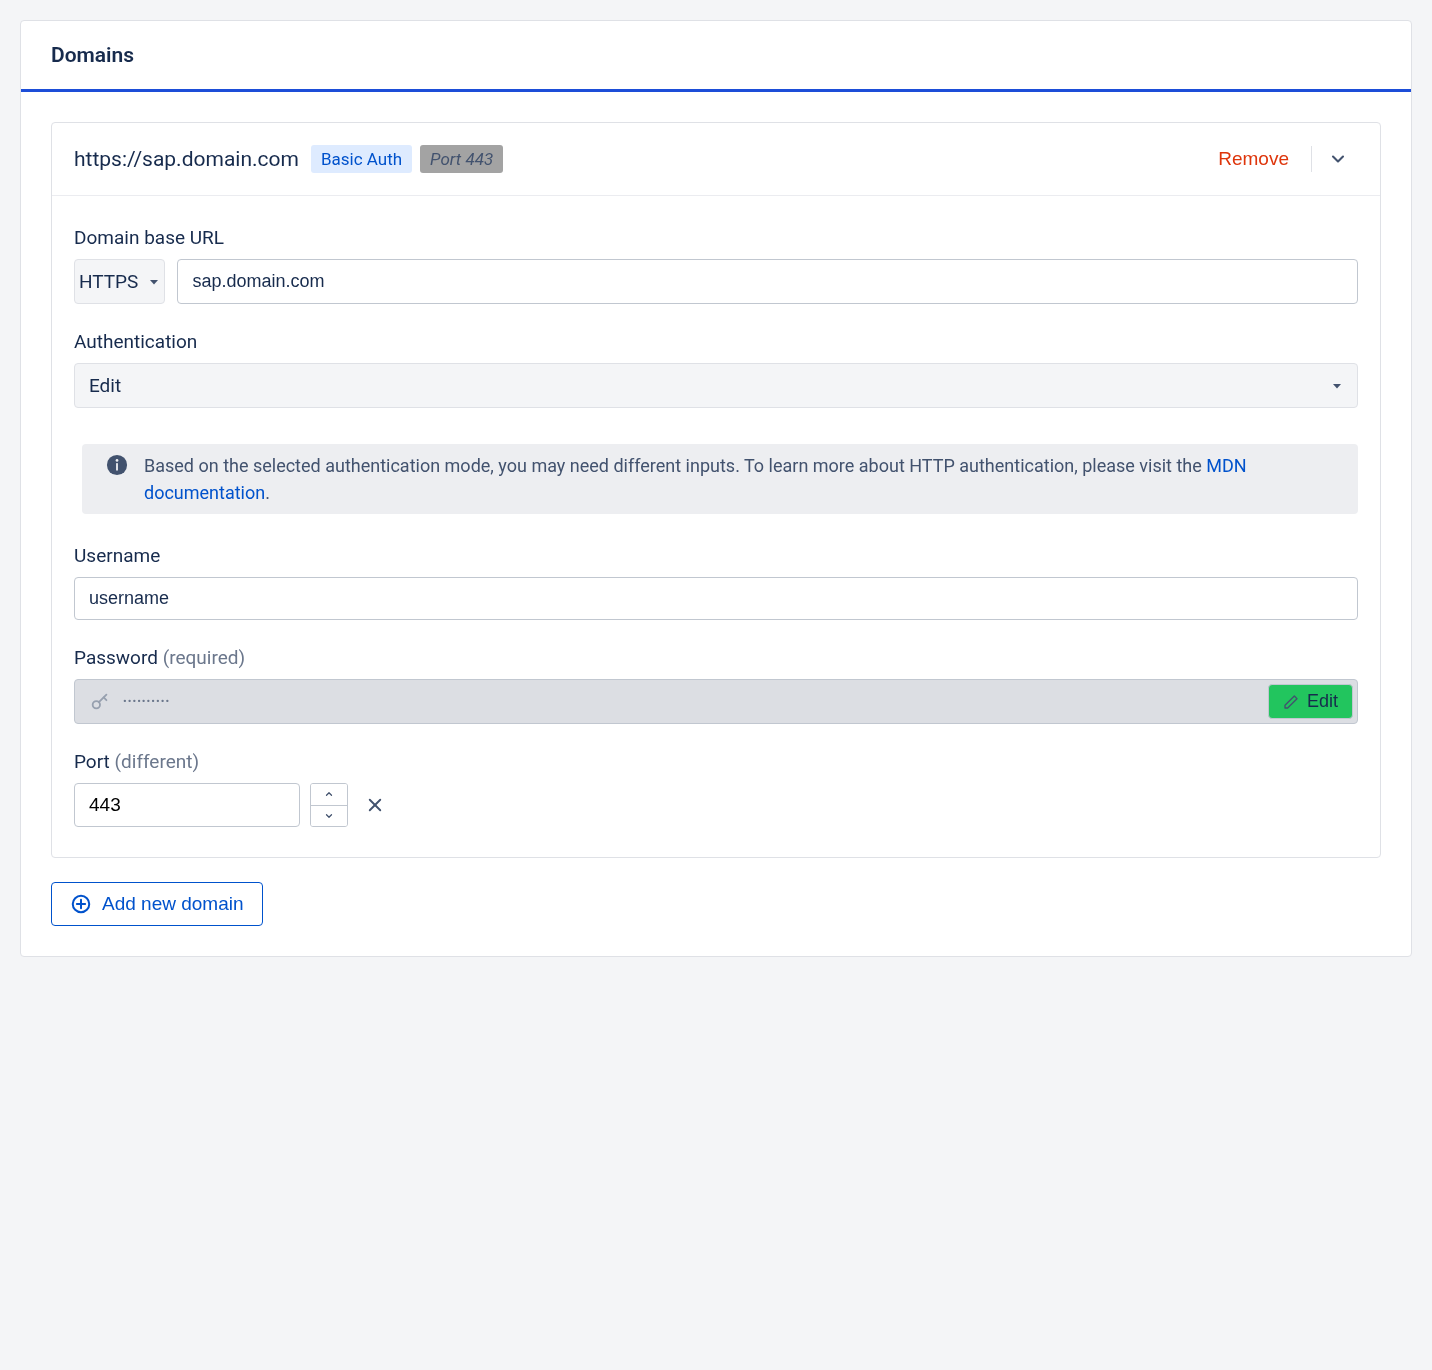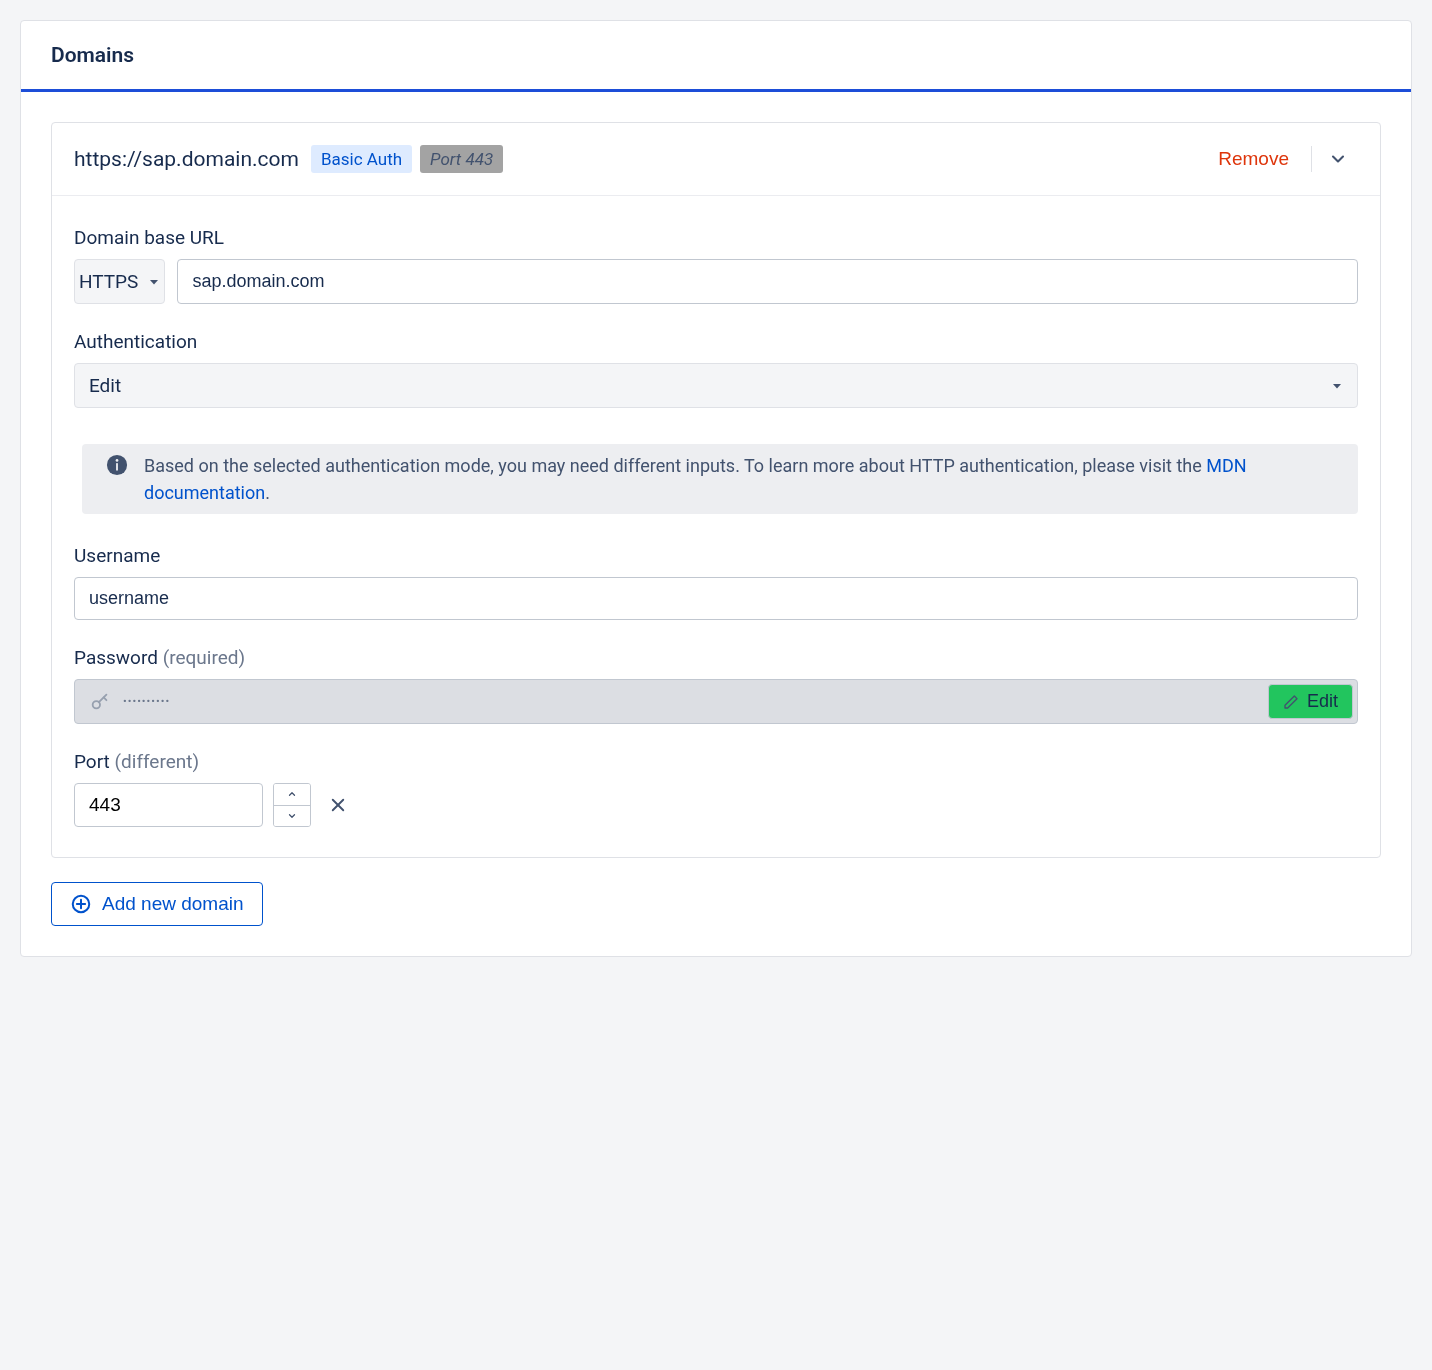--- a/index.html
+++ b/index.html
@@ -184,21 +184,21 @@
     cursor: pointer;
     color: #172b4d;
     margin: 4px;
   }
   .port-row {
     display: flex;
     align-items: stretch;
     gap: 10px;
   }
   .port-input {
-    width: 189px;
+    width: 226px;
     border: 1px solid #c1c7d0;
     border-radius: 4px;
     padding: 10px 14px;
     font-size: 19px;
   }
   .spinner {
     display: flex;
     flex-direction: column;
     border: 1px solid #c1c7d0;
     border-radius: 3px;

